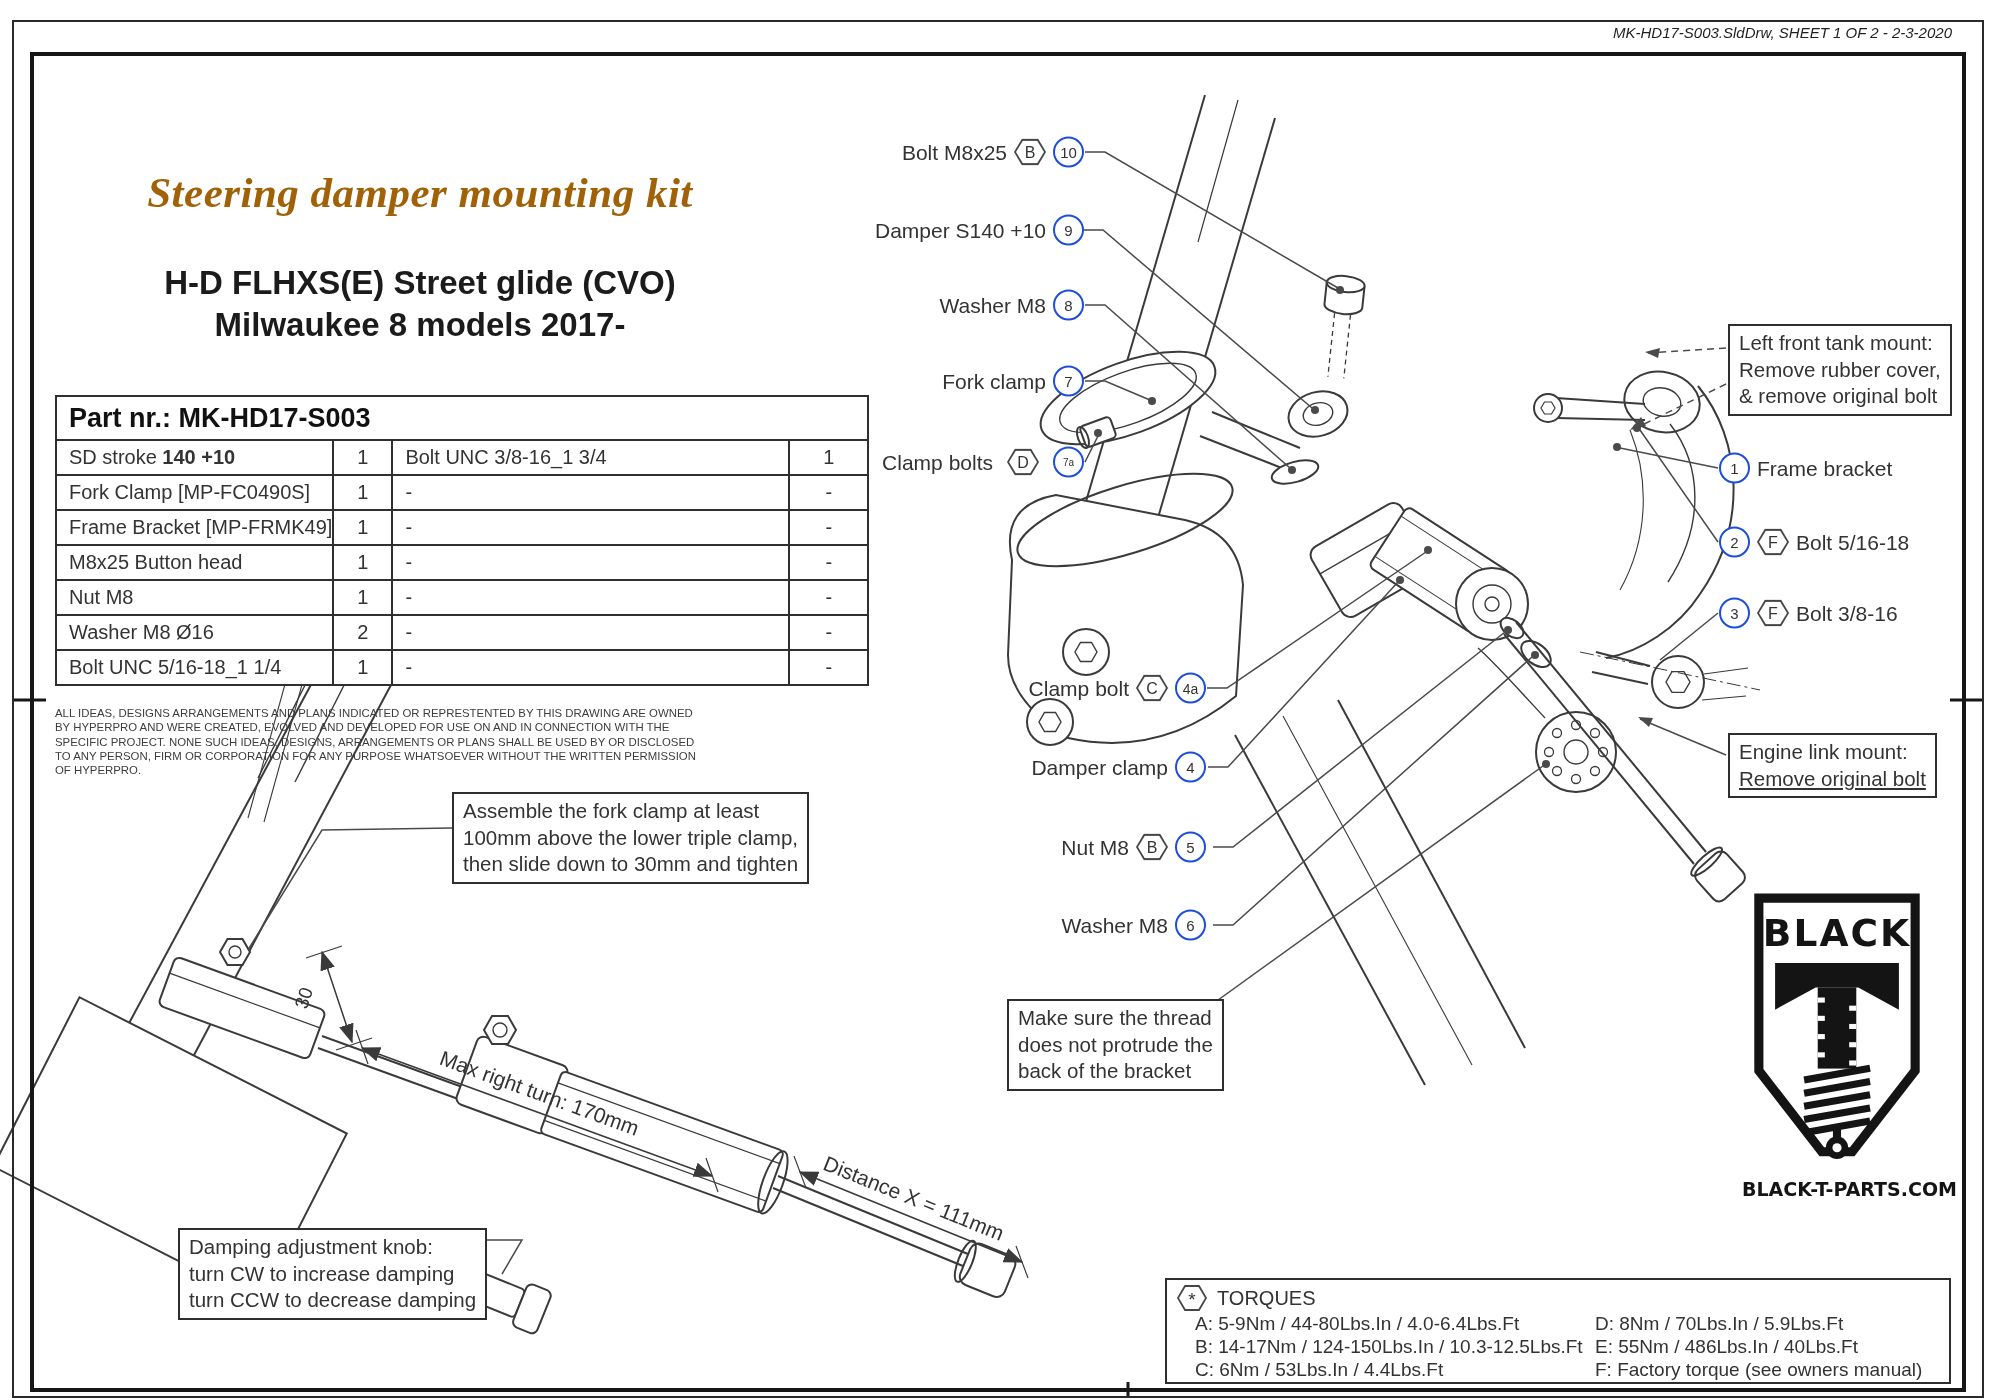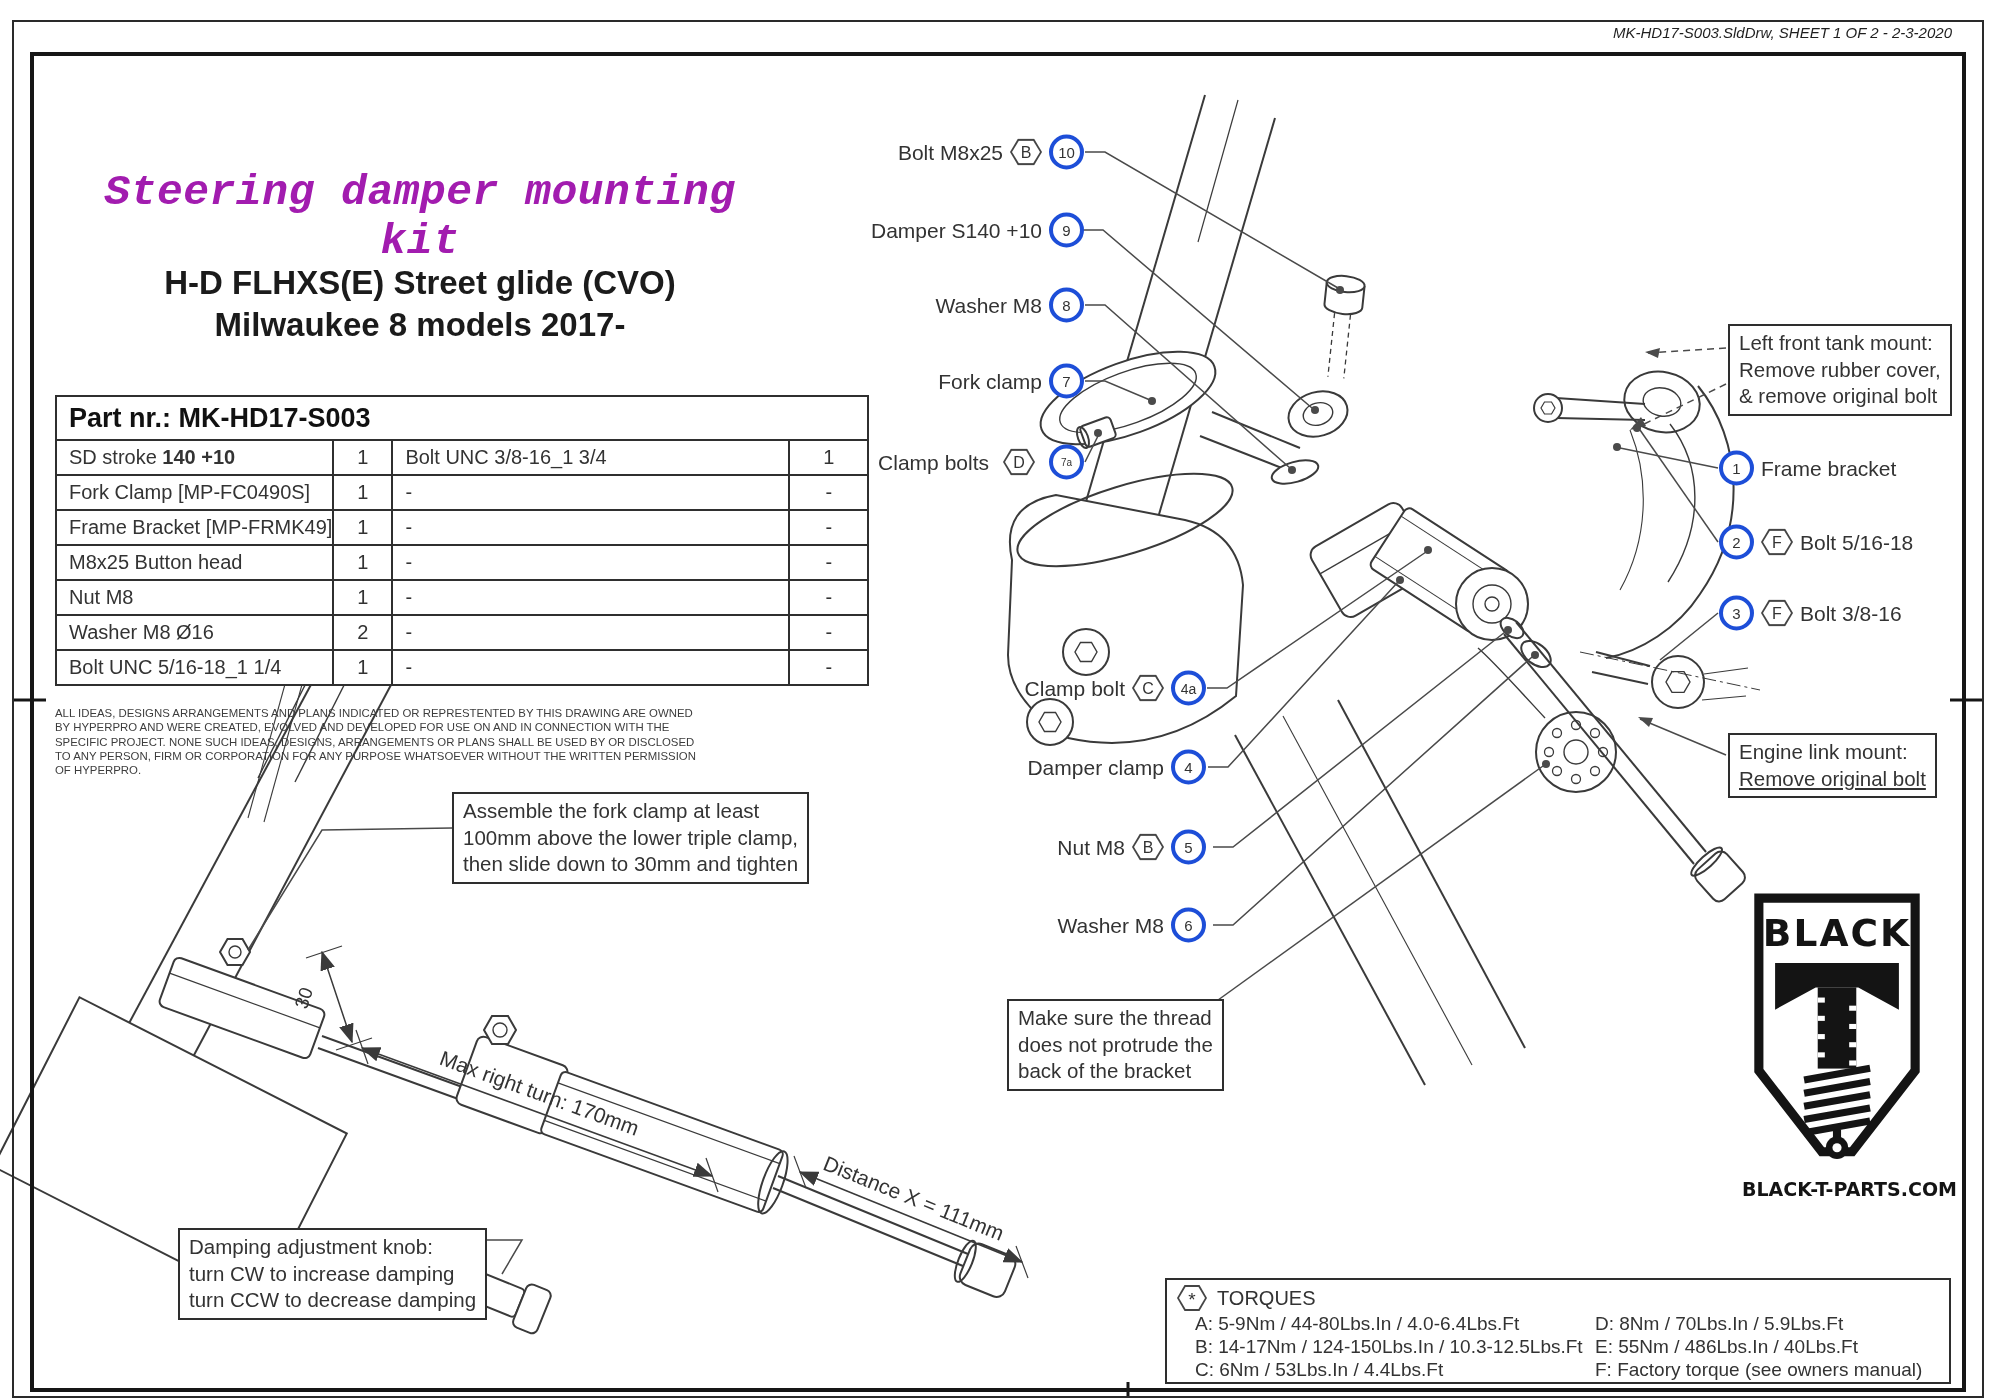--- a/index.html
+++ b/index.html
@@ -4,43 +4,43 @@
 <style>
   html,body{margin:0;padding:0;background:#e8e8e8;}
   .page{position:relative;width:1996px;height:1400px;background:#fff;overflow:hidden;
         font-family:"Liberation Sans",sans-serif;color:#2e2e2e;}
   .frame-outer{position:absolute;left:12px;right:12px;top:20px;bottom:2px;border:2px solid #2a2a2a;}
   .frame-main{position:absolute;left:30px;right:30px;top:52px;bottom:8px;border:4px solid #161616;}
   .doc-ref{position:absolute;top:24px;right:44px;font-size:15px;font-style:italic;color:#1f1f1f;}
   .linework{position:absolute;left:0;top:0;pointer-events:none;}
 
   .title-main{position:absolute;left:55px;top:168px;width:730px;text-align:center;
-      font-family:Liberation Mono, monospace;font-style:italic;font-weight:bold;
-      font-size:43px;letter-spacing:.5px;color:#a21caf;}
+      font-family:Liberation Serif, serif;font-style:italic;font-weight:bold;
+      font-size:43px;letter-spacing:.5px;color:#a16207;}
   .title-sub{position:absolute;left:55px;top:262px;width:730px;text-align:center;
       font-weight:bold;font-size:33px;line-height:42px;color:#1b1b1b;}
 
   table.parts{position:absolute;left:55px;top:395px;border-collapse:collapse;background:#fff;}
   table.parts td{border:2px solid #2f2f2f;font-size:20px;color:#333;height:33px;padding:0 0 0 12px;white-space:nowrap;}
   table.parts td.qty{text-align:center;padding:0;width:57px;}
   table.parts td.qty2{text-align:center;padding:0;width:77px;}
   table.parts td.head{font-size:27px;font-weight:bold;height:42px;color:#111;}
   td.c1{width:251px;} td.c3{width:383px;}
   .bld{font-weight:bold;}
 
   .disclaimer{position:absolute;left:55px;top:706px;width:645px;font-size:11.4px;
       line-height:1.25;color:#3d3d3d;}
 
   .note-box{position:absolute;border:2.5px solid #2e2e2e;background:#fff;padding:4px 9px;
       font-size:20.5px;line-height:1.3;color:#333;white-space:nowrap;z-index:3;}
   .note-box .u{text-decoration:underline;}
 
   .callout{position:absolute;display:flex;align-items:center;gap:7px;transform:translateY(-50%);
       font-size:21px;color:#333;white-space:nowrap;z-index:3;}
-  .circle-badge{width:27px;height:27px;border:4px solid #1d4ed8;border-radius:50%;background:#fff;
+  .circle-badge{width:27px;height:27px;border:2px solid #1d4ed8;border-radius:50%;background:#fff;
       display:flex;align-items:center;justify-content:center;font-size:15px;color:#333;flex:none;}
   .hex-badge{position:relative;width:32px;height:27px;flex:none;}
   .hex-badge .hx-o{position:absolute;inset:0;background:#454545;
       clip-path:polygon(0% 50%,25% 0%,75% 0%,100% 50%,75% 100%,25% 100%);}
   .hex-badge .hx-i{position:absolute;inset:2px;background:#fff;
       clip-path:polygon(0% 50%,25% 0%,75% 0%,100% 50%,75% 100%,25% 100%);}
   .hex-badge b{position:absolute;inset:0;display:flex;align-items:center;justify-content:center;
       font-weight:400;font-size:16px;color:#333;}
 
   .torques-box{position:absolute;left:1165px;top:1278px;width:786px;height:106px;

